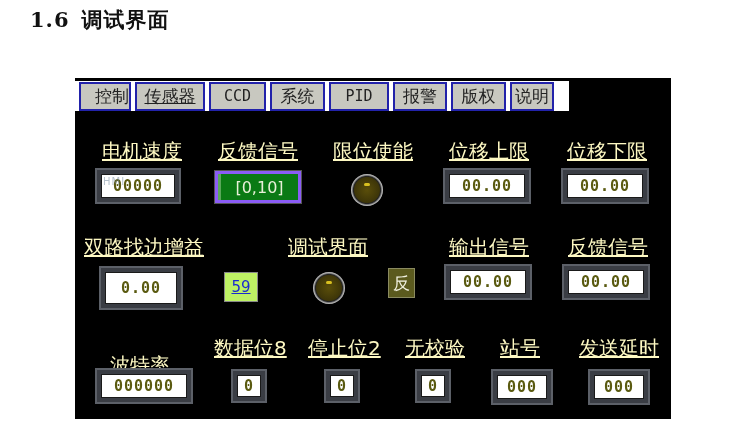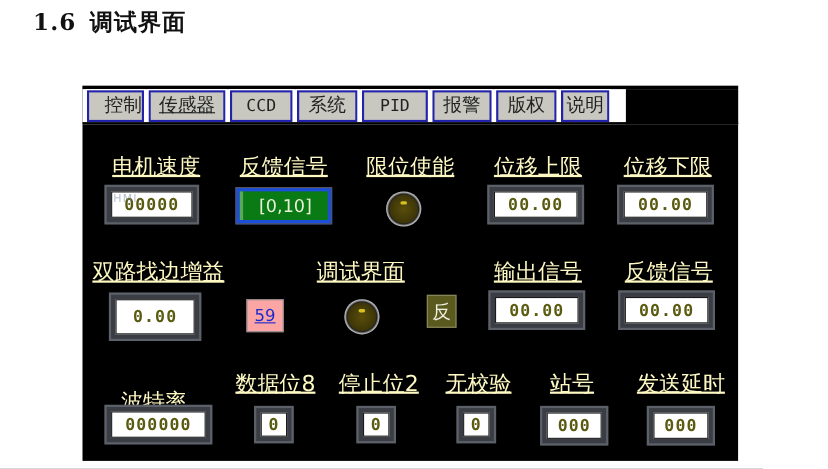--- a/index.html
+++ b/index.html
@@ -12,27 +12,27 @@
   .tab{position:absolute;top:4px;height:29px;background:#c8c8c0;border:2px solid #2222aa;box-sizing:border-box;outline:1px solid #fff;
        font-size:17px;line-height:25px;text-align:center;color:#222;font-family:"DejaVu Sans",sans-serif;}
   .tab.mono{font-family:"DejaVu Sans Mono",monospace;font-size:15px;}
   .tabfill{position:absolute;left:0;top:33px;width:596px;height:2px;background:#000;}
   .label{position:absolute;color:#fef9c3;font-size:20px;white-space:nowrap;text-decoration:underline;}
   .num-box{position:absolute;background:#3a3d44;border:2px solid #5c6068;box-sizing:border-box;}
   .num-box .inner{position:absolute;left:4px;top:4px;right:4px;bottom:4px;background:#ffffff;border:1px solid #1a1a1a;
        color:#5a5a10;font-family:"DejaVu Sans Mono",monospace;font-weight:bold;font-size:15px;text-align:center;
        display:flex;align-items:center;justify-content:center;letter-spacing:1px;}
   .num-box .wm{position:absolute;top:1px;color:rgba(120,140,160,0.55);font-size:10px;font-family:"DejaVu Sans",sans-serif;font-weight:normal;}
-  .green-box{position:absolute;background:#1d4ed8;border:1px solid #555;box-sizing:border-box;}
+  .green-box{position:absolute;background:#8b5cf6;border:1px solid #555;box-sizing:border-box;}
   .green-box .inner{position:absolute;left:3px;top:3px;right:3px;bottom:3px;background:#0a7a14;border-left:3px solid #5aa85a;
        color:#e8f0d8;font-size:16px;display:flex;align-items:center;justify-content:center;}
   .lamp{position:absolute;width:32px;height:32px;border-radius:50%;
         background:radial-gradient(circle at 50% 50%,#5a4e0a 0,#3d3508 55%,#222 60%,#999 66%,#eee 74%,#666 86%,#222 100%);}
   .lamp .dot{position:absolute;left:13px;top:9px;width:6px;height:3px;background:#d8c020;border-radius:2px;}
-  .white-box{position:absolute;background:#fca5a5;border:1px solid #888;box-sizing:border-box;color:#1a2ad0;font-size:15px;
+  .white-box{position:absolute;background:#bef264;border:1px solid #888;box-sizing:border-box;color:#1a2ad0;font-size:15px;
        display:flex;align-items:center;justify-content:center;text-decoration:underline;}
   .rev-btn{position:absolute;background:#5b5a1e;border:1px solid #8a8a60;box-sizing:border-box;color:#f0f0e0;font-size:17px;
        display:flex;align-items:center;justify-content:center;}
 </style>
 </head>
 <body>
 
 <div class="heading">
   <span class="num">1.6</span><span>调试界面</span>
 </div>

